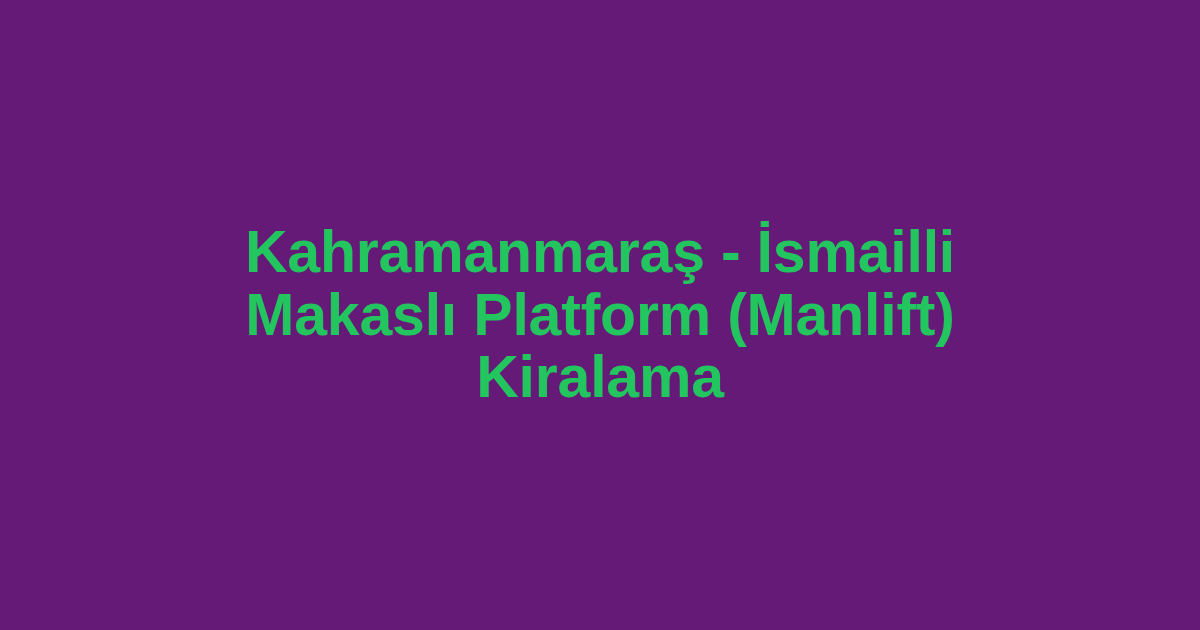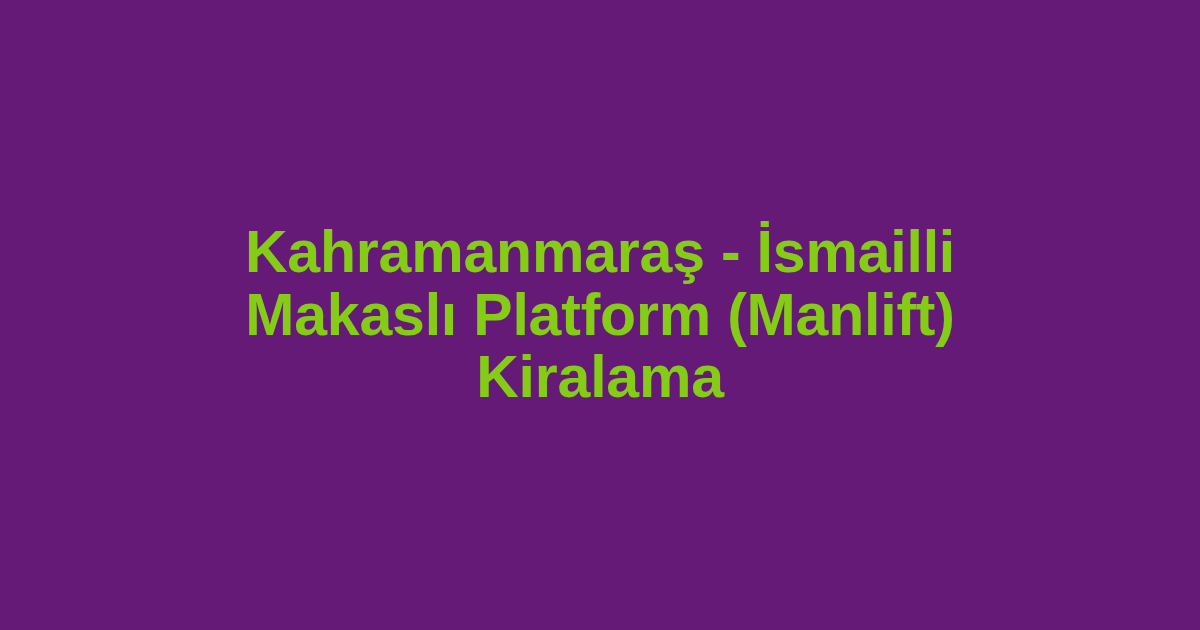--- a/index.html
+++ b/index.html
@@ -31,21 +31,21 @@
     padding: 0 40px;
     box-sizing: border-box;
     display: flex;
     align-items: center;
     justify-content: center;
     text-align: center;
   }
 
   .card-title {
     margin: 0;
-    color: #84cc16;
+    color: #22c55e;
     font-family: "Liberation Sans", "DejaVu Sans", sans-serif;
     font-size: 59px;
     font-weight: 700;
     line-height: 1.06;
     letter-spacing: -0.2px;
     text-align: center;
     word-wrap: break-word;
     -webkit-font-smoothing: antialiased;
   }
 </style>

